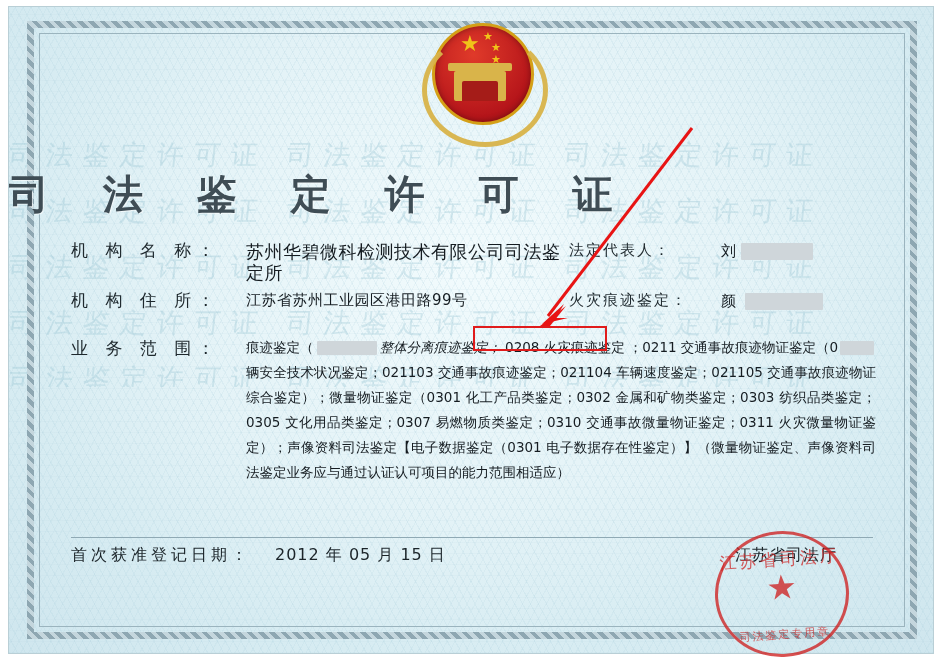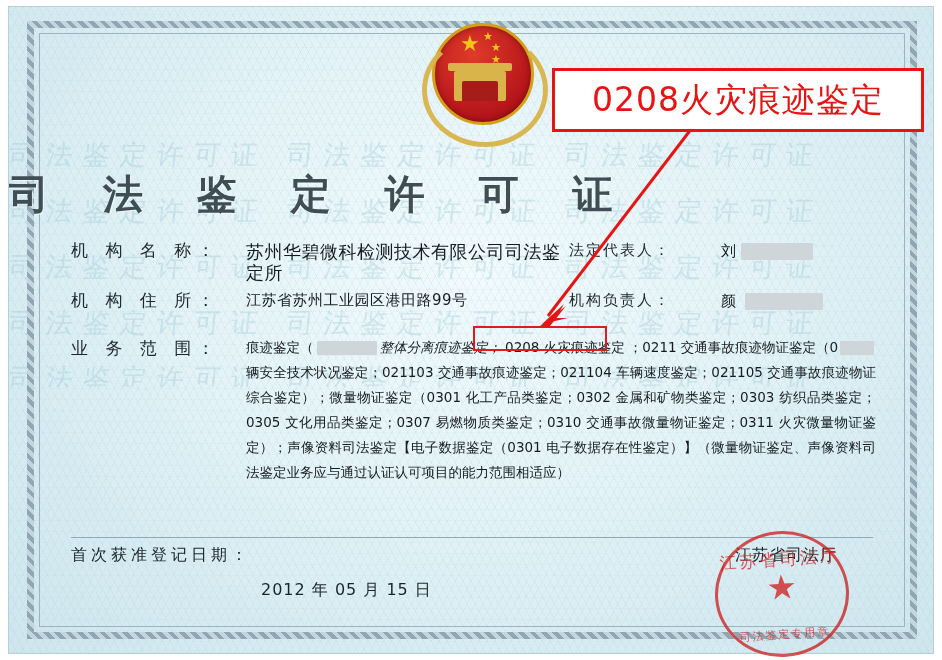--- a/index.html
+++ b/index.html
@@ -340,51 +340,48 @@
 
       <div class="lbl r1">机 构 名 称：</div>
       <div class="val r1-val">苏州华碧微科检测技术有限公司司法鉴定所</div>
       <div class="lbl-sm r1-lbl2">法定代表人：</div>
       <div class="r1-val2">
         <span class="val">刘</span><span class="redact" style="width:72px;height:17px;margin-left:4px;"></span>
       </div>
 
       <div class="lbl r2">机 构 住 所：</div>
       <div class="val r2-val">江苏省苏州工业园区港田路99号</div>
-      <div class="lbl-sm r2-lbl2">机构负责人：</div>
+      <div class="lbl-sm r2-lbl2">火灾痕迹鉴定：</div>
       <div class="r2-val2">
         <span class="val">颜</span><span class="redact" style="width:78px;height:17px;margin-left:8px;"></span>
       </div>
 
       <div class="lbl r3lbl">业 务 范 围：</div>
       <div class="scope">
         <span>痕迹鉴定（</span><span class="redact" style="width:60px;height:14px;margin:0 3px;"></span><span class="em">整体分离痕迹鉴定；</span><span style="padding:0 4px;">0208 火灾痕迹鉴定</span><span>；0211 交通事故痕迹物证鉴定（0</span><span class="redact" style="width:34px;height:14px;margin:0 2px;"></span><span>辆安全技术状况鉴定；021103 交通事故痕迹鉴定；021104 车辆速度鉴定；021105 交通事故痕迹物证综合鉴定）；微量物证鉴定（0301 化工产品类鉴定；0302 金属和矿物类鉴定；0303 纺织品类鉴定；0305 文化用品类鉴定；0307 易燃物质类鉴定；0310 交通事故微量物证鉴定；0311 火灾微量物证鉴定）；声像资料司法鉴定【电子数据鉴定（0301 电子数据存在性鉴定）】（微量物证鉴定、声像资料司法鉴定业务应与通过认证认可项目的能力范围相适应）</span>
       </div>
     </div>
 
     <div class="hl-box"></div>
 
     <div class="bottom">
       <div class="b-row">
         <span class="b-lbl" style="left:0;">首次获准登记日期：</span>
-        <span class="b-val" style="left:190px;margin-top:35px;">2012 年 05 月 15 日</span>
+        <span class="b-val" style="left:204px;">2012 年 05 月 15 日</span>
         <span class="b-val" style="left:664px;">江苏省司法厅</span>
       </div>
     </div>
 
     <div class="seal">
       <div class="seal-text">江苏省司法厅</div>
       <div class="seal-star">★</div>
       <div class="seal-sub">司法鉴定专用章</div>
     </div>
   </div>
 
   <svg class="arrow-svg" viewBox="0 0 180 215">
     <line x1="172" y1="8" x2="28" y2="196" stroke="#e81414" stroke-width="3"></line>
     <polygon points="22,204 44,184 36,198 48,198" fill="#e81414"></polygon>
     <polygon points="20,206 46,186 30,206" fill="#e81414"></polygon>
   </svg>
 
-  <div class="callout">
-    <span>0208火灾痕迹鉴定</span>
-  </div>
 
 </div>
 
 </body></html>

